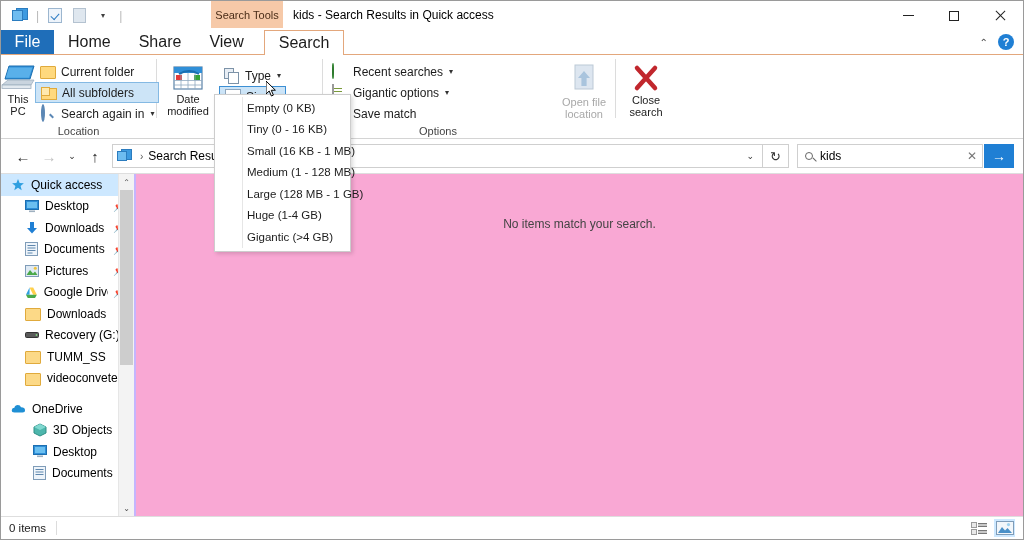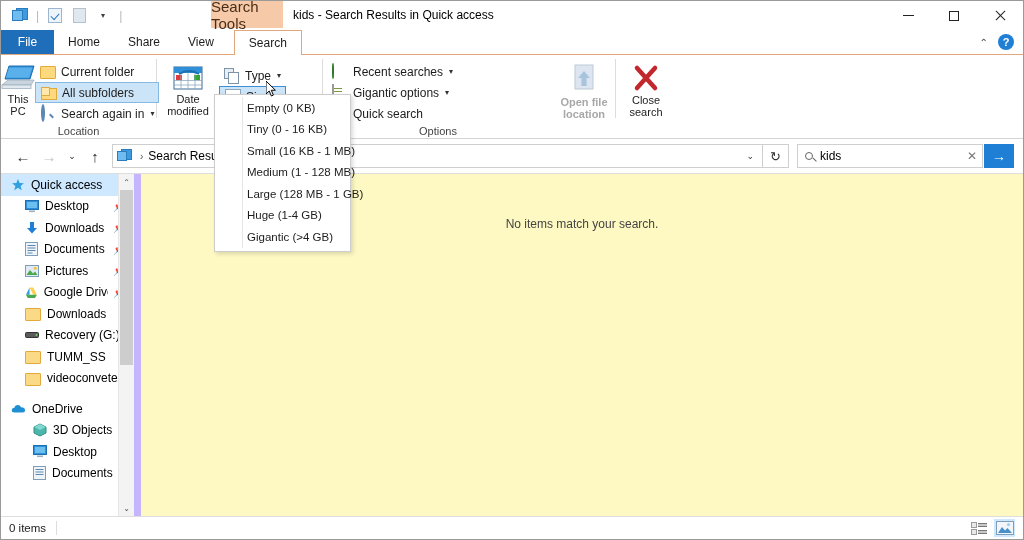--- a/index.html
+++ b/index.html
@@ -42,21 +42,21 @@
     transform: rotate(-48deg);
   }
   .newfolder-ico { width: 13px; height: 15px; background: #dfe7ef; border: 1px solid #b4c2d0; }
   .qat-chev { font-size: 8px; color: #404040; }
 
   .title-tools-tab {
     position: absolute; left: 210px; top: 0;
     width: 72px; height: 27px;
     background: #f6c9a8;
     display: flex; align-items: center; justify-content: center;
-    font-size: 15px; color: #4a2d18;
+    font-size: 11px; color: #4a2d18;
   }
   .title-text {
     position: absolute; left: 292px; top: 0; height: 27px;
     display: flex; align-items: center;
     font-size: 12px; color: #000;
   }
   .wincontrols { position: absolute; right: 0; top: 0; height: 29px; display: flex; }
   .wc { width: 46px; height: 29px; display: flex; align-items: center; justify-content: center; }
   .wc-min { width: 11px; height: 1px; background: #222; }
   .wc-max { width: 10px; height: 10px; border: 1px solid #222; }
@@ -71,21 +71,21 @@
   .tabstrip {
     height: 25px; min-height: 25px;
     background: #fff;
     display: flex; align-items: stretch;
     position: relative;
     border-bottom: 1px solid #e3a77c;
   }
   .tab {
     padding: 0 14px;
     display: flex; align-items: center; justify-content: center;
-    font-size: 12px; color: #1c1c1c;
+    font-size: 16px; color: #1c1c1c;
     position: relative;
     text-align: center;
   }
   .tab.file { background: #1f6eb9; color: #fff; min-width: 53px; padding: 0; }
   .tab.active {
     background: #fff;
     border-left: 1px solid #e3a77c;
     border-right: 1px solid #e3a77c;
     border-top: 1px solid #e3a77c;
     margin-bottom: -1px;
@@ -222,21 +222,21 @@
     position: absolute; right: 0; top: 0; bottom: 0; width: 16px;
     background: #f3f3f3; border-left: 1px solid #e6e6e6;
   }
   .navscroll .arr {
     height: 16px; display: flex; align-items: center; justify-content: center;
     font-size: 8px; color: #505050;
   }
   .navscroll .arr.bottom { position: absolute; bottom: 0; left: 0; right: 0; }
   .navscroll .thumb { position: absolute; left: 1px; right: 1px; top: 16px; height: 175px; background: #cdcdcd; }
 
-  .content { flex: 1; background: #fef9c3; position: relative; border-left: 7px solid #c4b5fd; }
+  .content { flex: 1; background: #f9a8d4; position: relative; border-left: 2px solid #c4b5fd; }
   .empty-msg {
     position: absolute; left: 0; right: 0; top: 43px;
     text-align: center; font-size: 12px; color: #444;
   }
 
   
   .statusbar {
     height: 23px; min-height: 23px;
     border-top: 1px solid #dedede;
     background: #fff;
@@ -421,30 +421,30 @@
             <span>Recent searches</span>
             <span class="caret">▾</span>
           </div>
           <div class="small-btn">
             <span class="ic"><span class="ic-adv"></span></span>
             <span>Gigantic options</span>
             <span class="caret">▾</span>
           </div>
           <div class="small-btn">
             <span class="ic"></span>
-            <span>Quick search</span>
+            <span>Save match</span>
           </div>
         </div>
       </div>
       <div class="rgroup-label">Options</div>
     </div>
 
     <div class="rgroup" style="width:62px;">
       <div class="rgroup-body" style="justify-content:center;padding-top:6px;">
-        <div class="big-btn" style="width:60px;color:#a8a8a8;font-weight:bold;">
+        <div class="big-btn" style="width:60px;color:#a8a8a8;">
           <svg class="ic-openfile" viewBox="0 0 30 30">
             <rect x="6" y="1" width="18" height="24" fill="#dde6f0" stroke="#bcc9d6"></rect>
             <polygon points="15,7 21,14 17.6,14 17.6,22 12.4,22 12.4,14 9,14" fill="#a9c4dd"></polygon>
           </svg>
           <span class="lbl">Open file</span>
           <span>location</span>
         </div>
       </div>
       <div class="rgroup-label"></div>
     </div>

